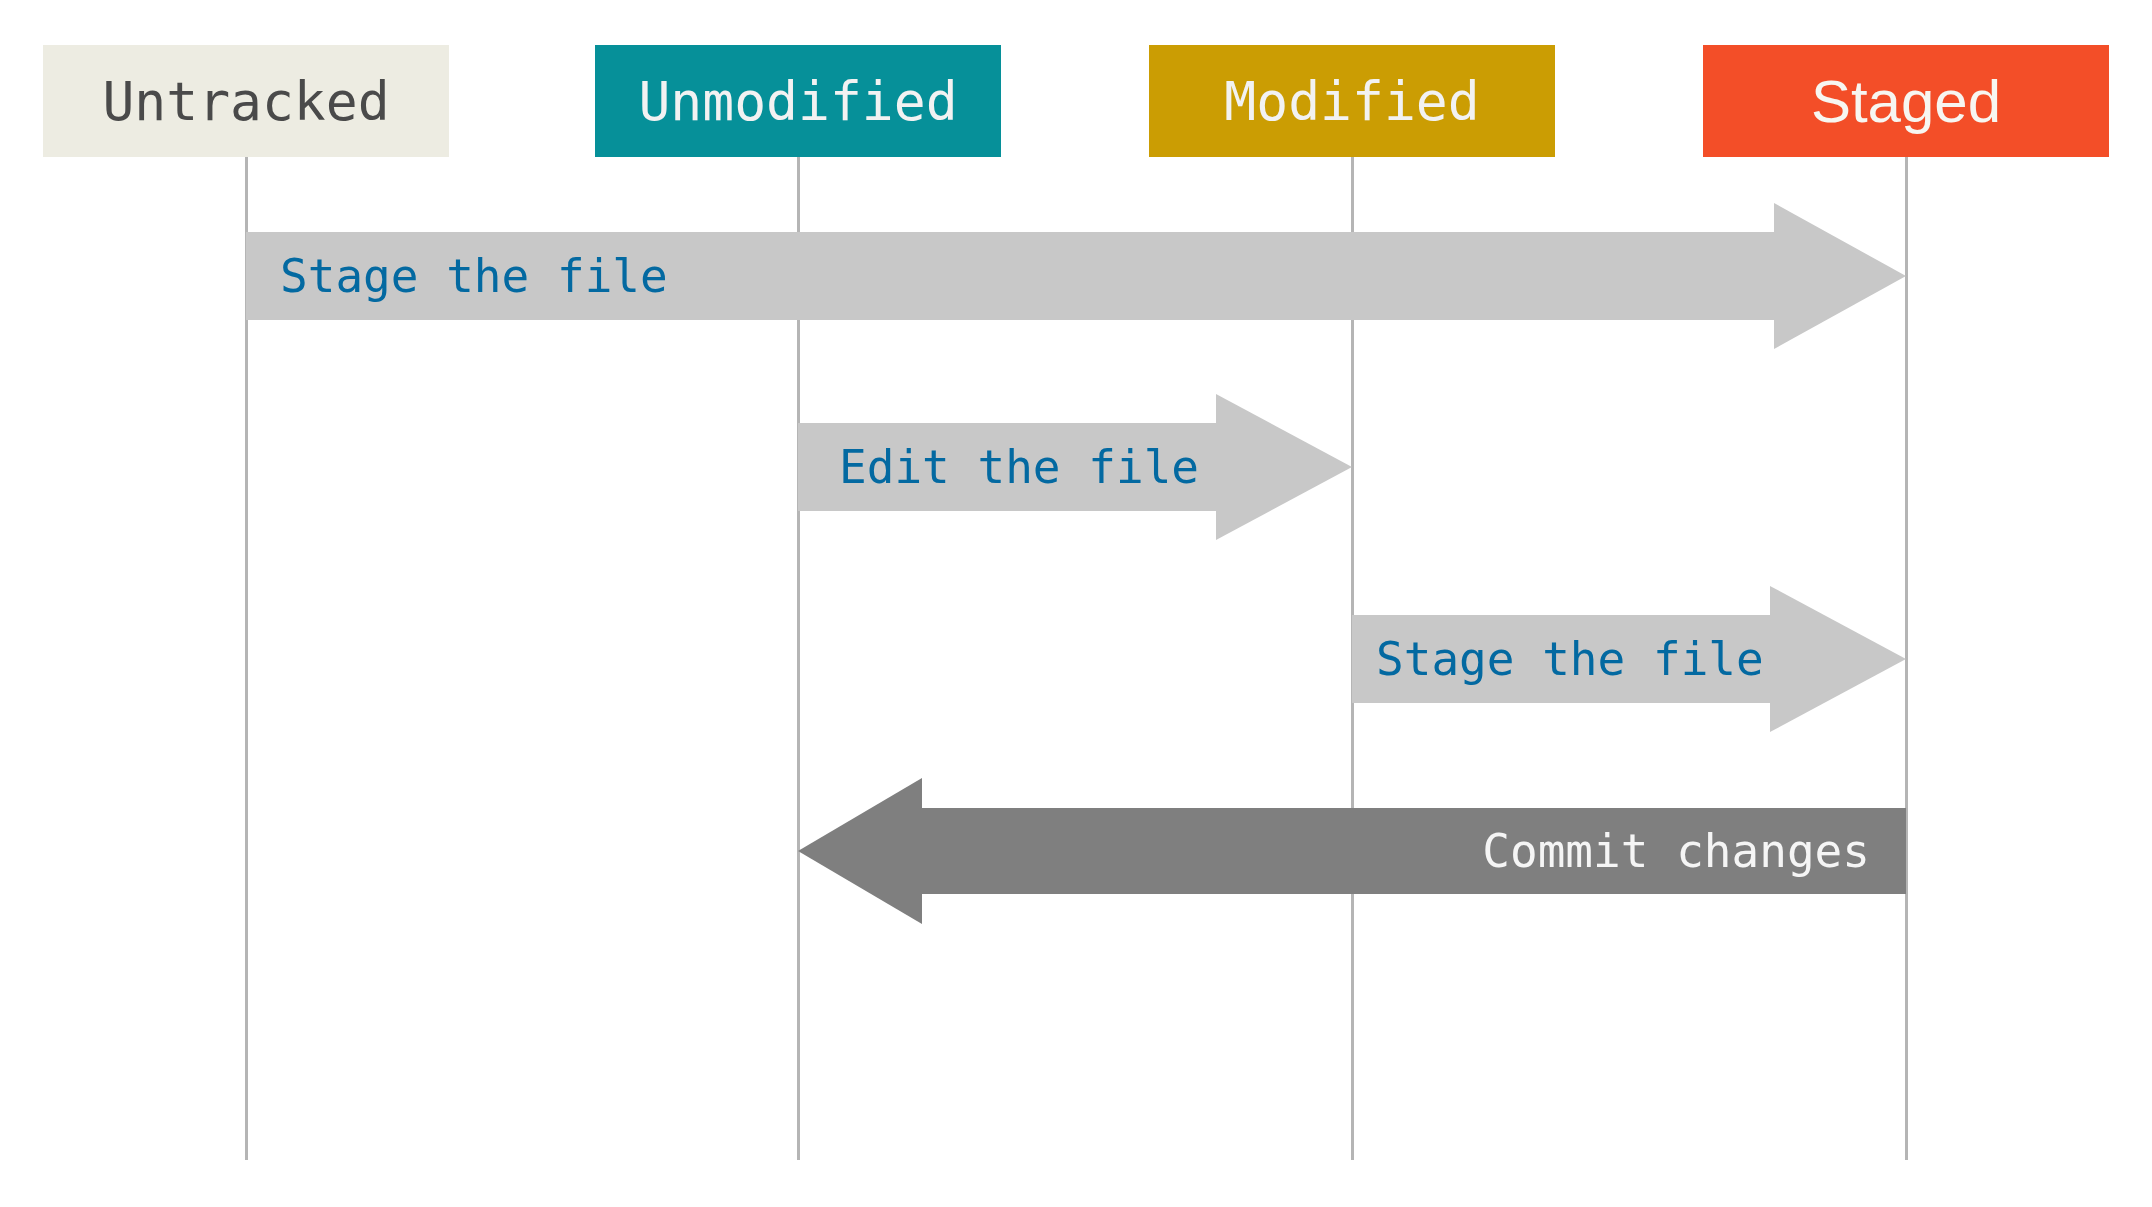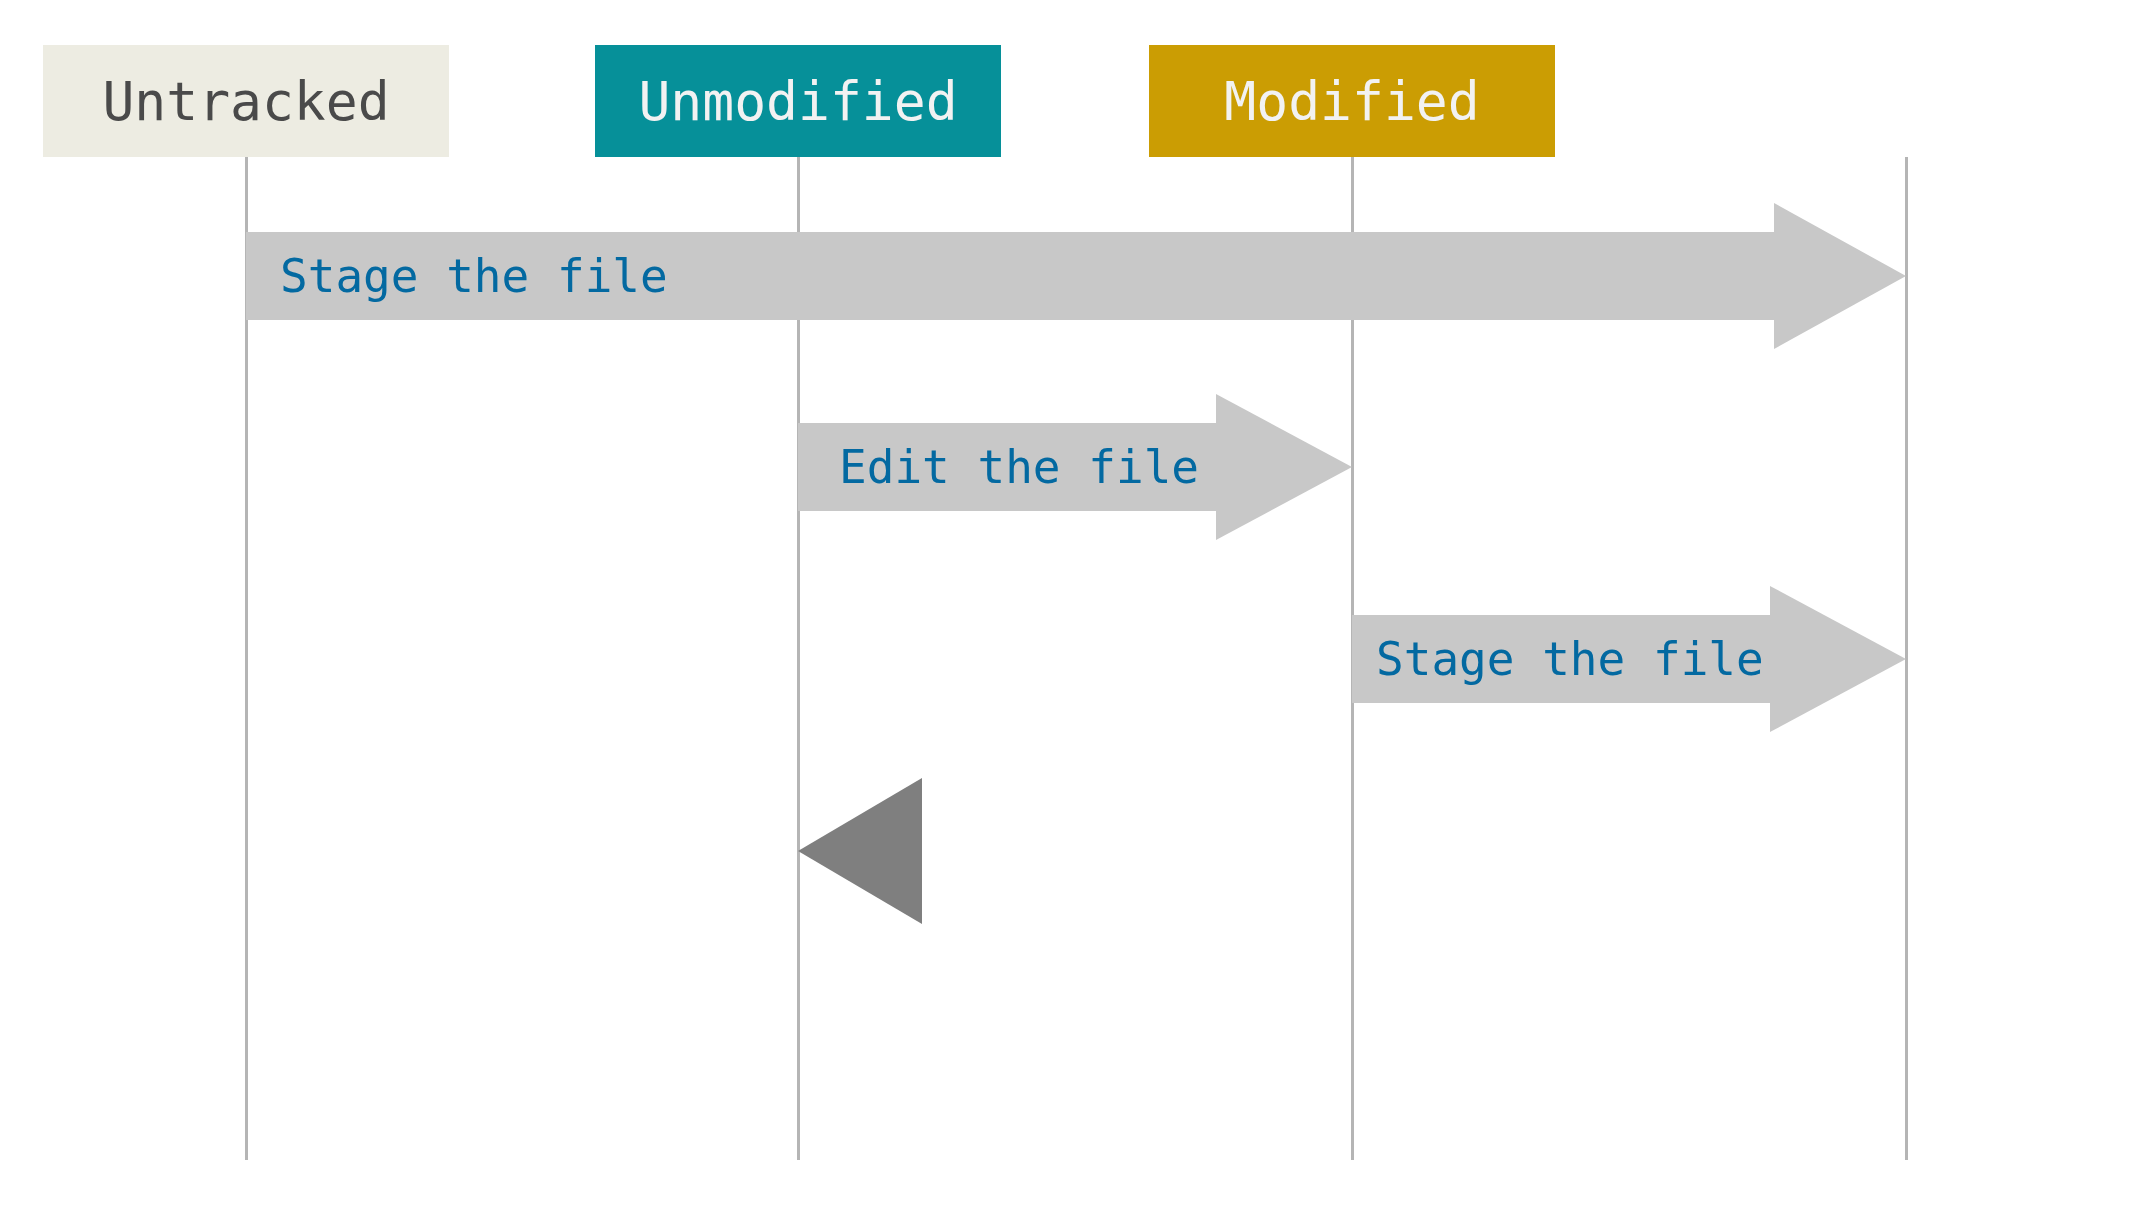--- a/index.html
+++ b/index.html
@@ -94,31 +94,37 @@
 
   <div class="state" id="state-untracked">
     <span>Untracked</span>
   </div>
   <div class="state" id="state-unmodified">
     <span>Unmodified</span>
   </div>
   <div class="state" id="state-modified">
     <span>Modified</span>
   </div>
+  <div class="state" id="state-staged">
+    <span>Staged</span>
+  </div>
 
   <div class="arrow-body" id="arrow1-body">
     <span class="arrow-label">Stage the file</span>
   </div>
   <div class="arrow-head" id="arrow1-head"></div>
 
   <div class="arrow-body" id="arrow2-body">
     <span class="arrow-label">Edit the file</span>
   </div>
   <div class="arrow-head" id="arrow2-head"></div>
 
   <div class="arrow-body" id="arrow3-body">
     <span class="arrow-label">Stage the file</span>
   </div>
   <div class="arrow-head" id="arrow3-head"></div>
 
+  <div class="arrow-body" id="arrow4-body">
+    <span class="arrow-label">Commit changes</span>
+  </div>
   <div class="arrow-head" id="arrow4-head"></div>
 
 </div>
 
 </body></html>

